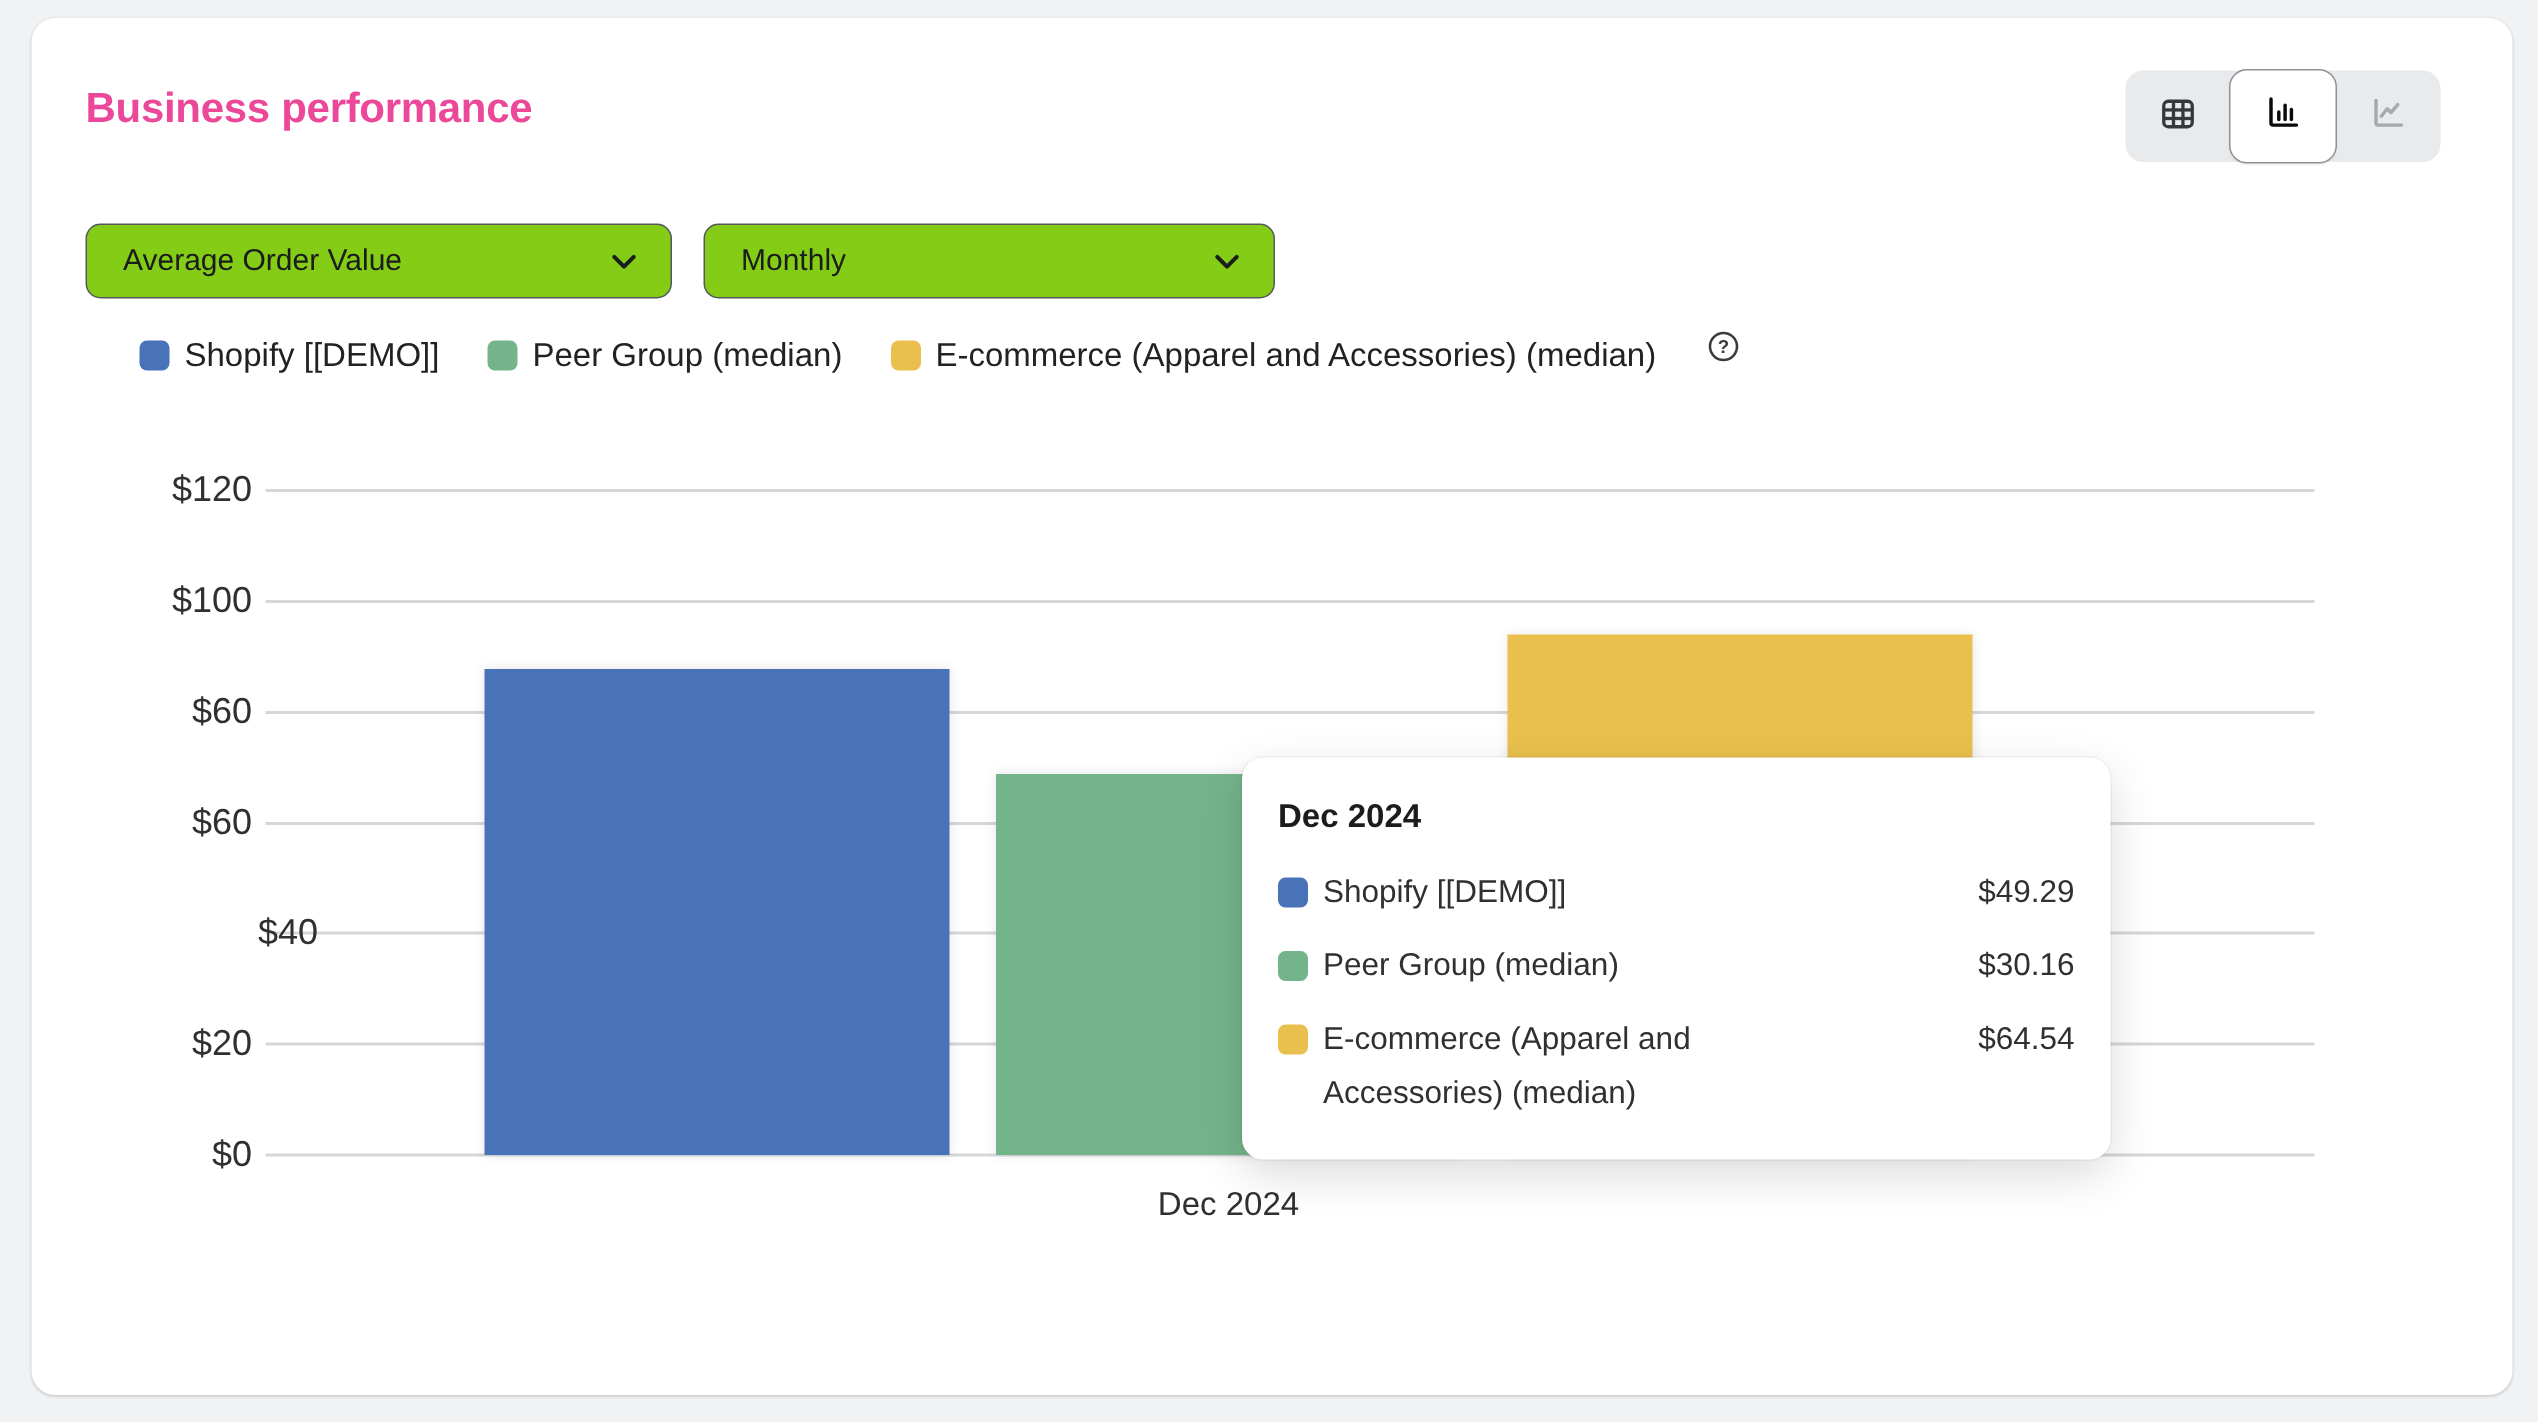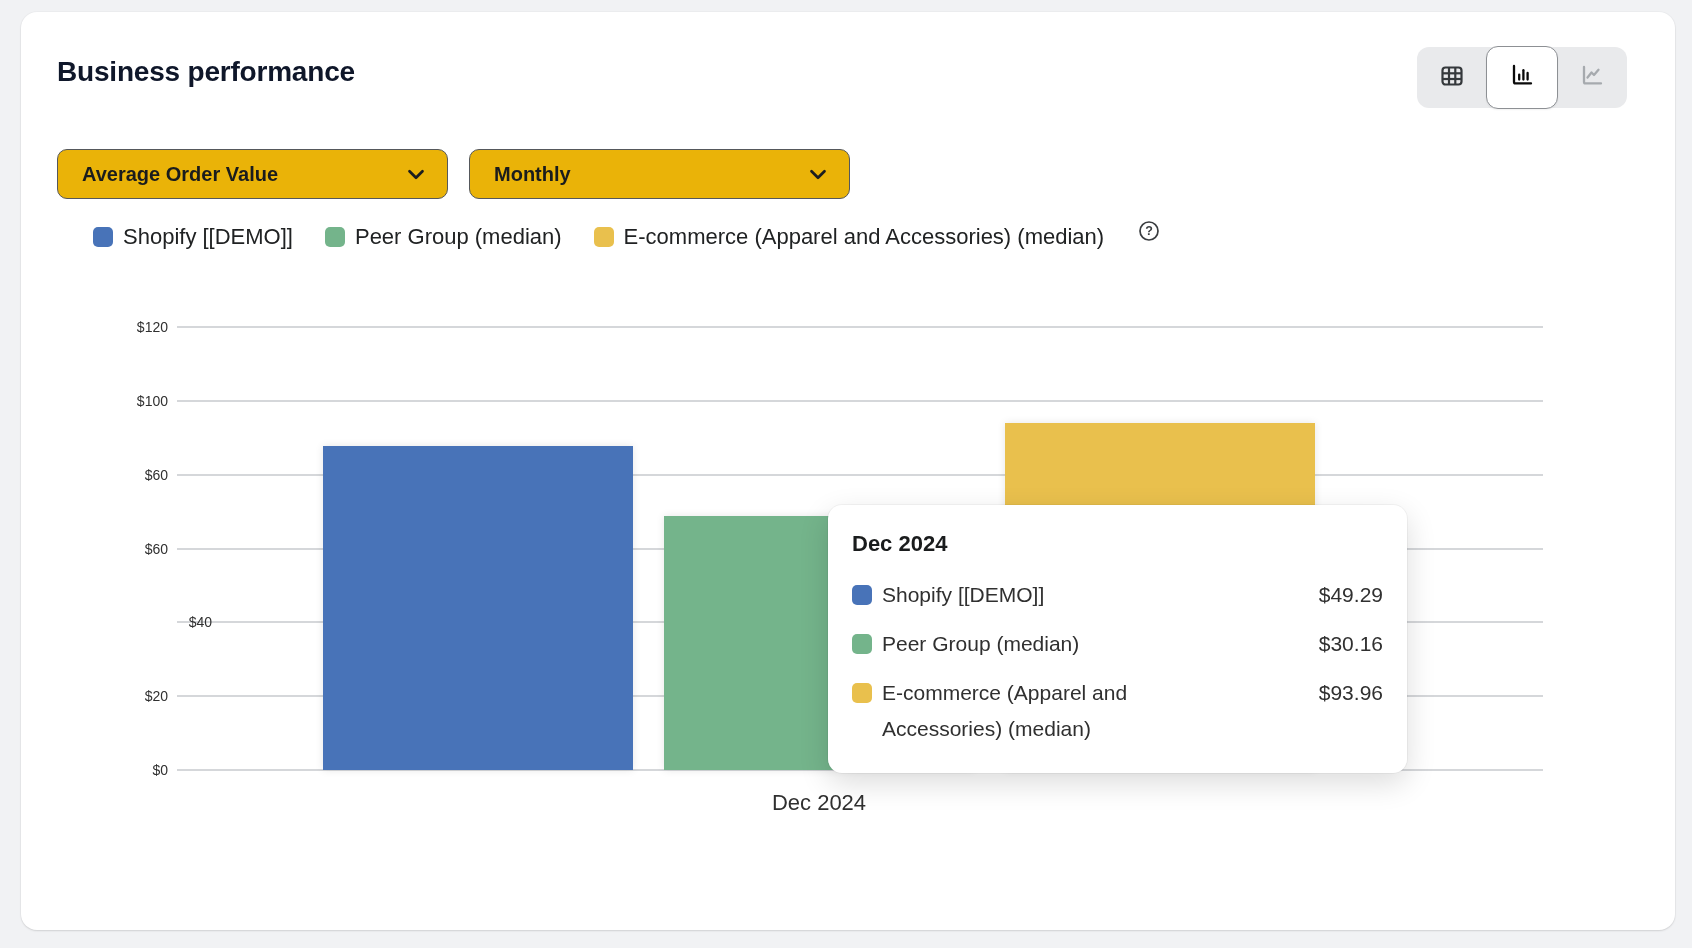--- a/index.html
+++ b/index.html
@@ -9,56 +9,56 @@
     font-family:"Liberation Sans","DejaVu Sans",sans-serif;
     color:#1A1C1D;
   }
   .card{
     position:absolute;left:21px;top:12px;width:1654px;height:918px;
     background:#FFFFFF;border-radius:16px;
     box-shadow:0 1px 2px rgba(0,0,0,.12), 0 0 0 1px rgba(0,0,0,.02);
   }
   .card-title{
     position:absolute;left:36px;top:42px;
-    font-size:28px;line-height:36px;font-weight:700;letter-spacing:-.2px;color:#0f172a;
+    font-size:28px;line-height:36px;font-weight:700;letter-spacing:-.2px;color:#ec4899;
   }
   
   .seg{
     position:absolute;left:1396px;top:35px;width:210px;height:61px;
     background:#E9EAEC;border-radius:12px;display:flex;align-items:stretch;
   }
   .seg-btn{
     flex:1;display:flex;align-items:center;justify-content:center;
     background:transparent;border:none;border-radius:12px;cursor:pointer;padding:0;
   }
   .seg-btn.selected{
     background:#FFFFFF;border:1.6px solid #8D9094;margin:-1px 0;
     box-shadow:0 1px 2px rgba(0,0,0,.06);
   }
   
   .select{
     position:absolute;top:137px;height:50px;box-sizing:border-box;
-    background:#eab308;border:1.6px solid #55585C;border-radius:10px;
+    background:#84cc16;border:1.6px solid #55585C;border-radius:10px;
     display:flex;align-items:center;padding:0 18px 0 24px;
-    font-size:20px;color:#1A1C1D;cursor:pointer;font-weight:bold;
+    font-size:20px;color:#1A1C1D;cursor:pointer;
   }
   .select .chev{margin-left:auto;display:flex;}
   #metric-select{left:36px;width:391px;}
   #granularity-select{left:448px;width:381px;}
   
   .legend{
     position:absolute;left:72px;top:212px;display:flex;align-items:center;gap:32px;
     font-size:22px;color:#202223;
   }
   .legend-item{display:flex;align-items:center;gap:10px;}
   .swatch{width:20px;height:20px;border-radius:5px;flex:0 0 auto;}
   .help{margin-left:2px;align-self:flex-start;margin-top:-4px;display:flex;cursor:pointer;}
   
   .gridline{position:absolute;height:2px;background:#D5D7DA;}
-  .ytick{position:absolute;left:0;width:147px;text-align:right;font-size:14px;line-height:28px;color:#303030;}
+  .ytick{position:absolute;left:0;width:147px;text-align:right;font-size:24px;line-height:28px;color:#303030;}
   .bar{position:absolute;border-radius:0;box-shadow:0 0 8px rgba(0,0,0,.10);}
   .xtick{position:absolute;width:200px;text-align:center;font-size:22px;color:#303030;}
   
   .tooltip{
     position:absolute;left:807px;top:493px;width:579px;box-sizing:border-box;
     background:#FFFFFF;border-radius:14px;padding:26px 24px 26px 24px;
     box-shadow:0 10px 30px rgba(0,0,0,.14), 0 0 0 1px rgba(0,0,0,.04);
     z-index:5;
   }
   .tooltip-title{font-size:22px;font-weight:700;color:#1A1C1D;margin-bottom:20px;}
@@ -176,18 +176,18 @@
           <div class="tooltip-value">$49.29</div>
         </div>
         <div class="tooltip-row">
           <div class="swatch" style="background: rgb(116, 180, 139);"></div>
           <div class="tooltip-label">Peer Group (median)</div>
           <div class="tooltip-value">$30.16</div>
         </div>
         <div class="tooltip-row">
           <div class="swatch" style="background: rgb(233, 192, 77);"></div>
           <div class="tooltip-label">E-commerce (Apparel and Accessories) (median)</div>
-          <div class="tooltip-value">$93.96</div>
+          <div class="tooltip-value">$64.54</div>
         </div>
       </div>
   </div>
 
 </div>
 
 </body></html>

